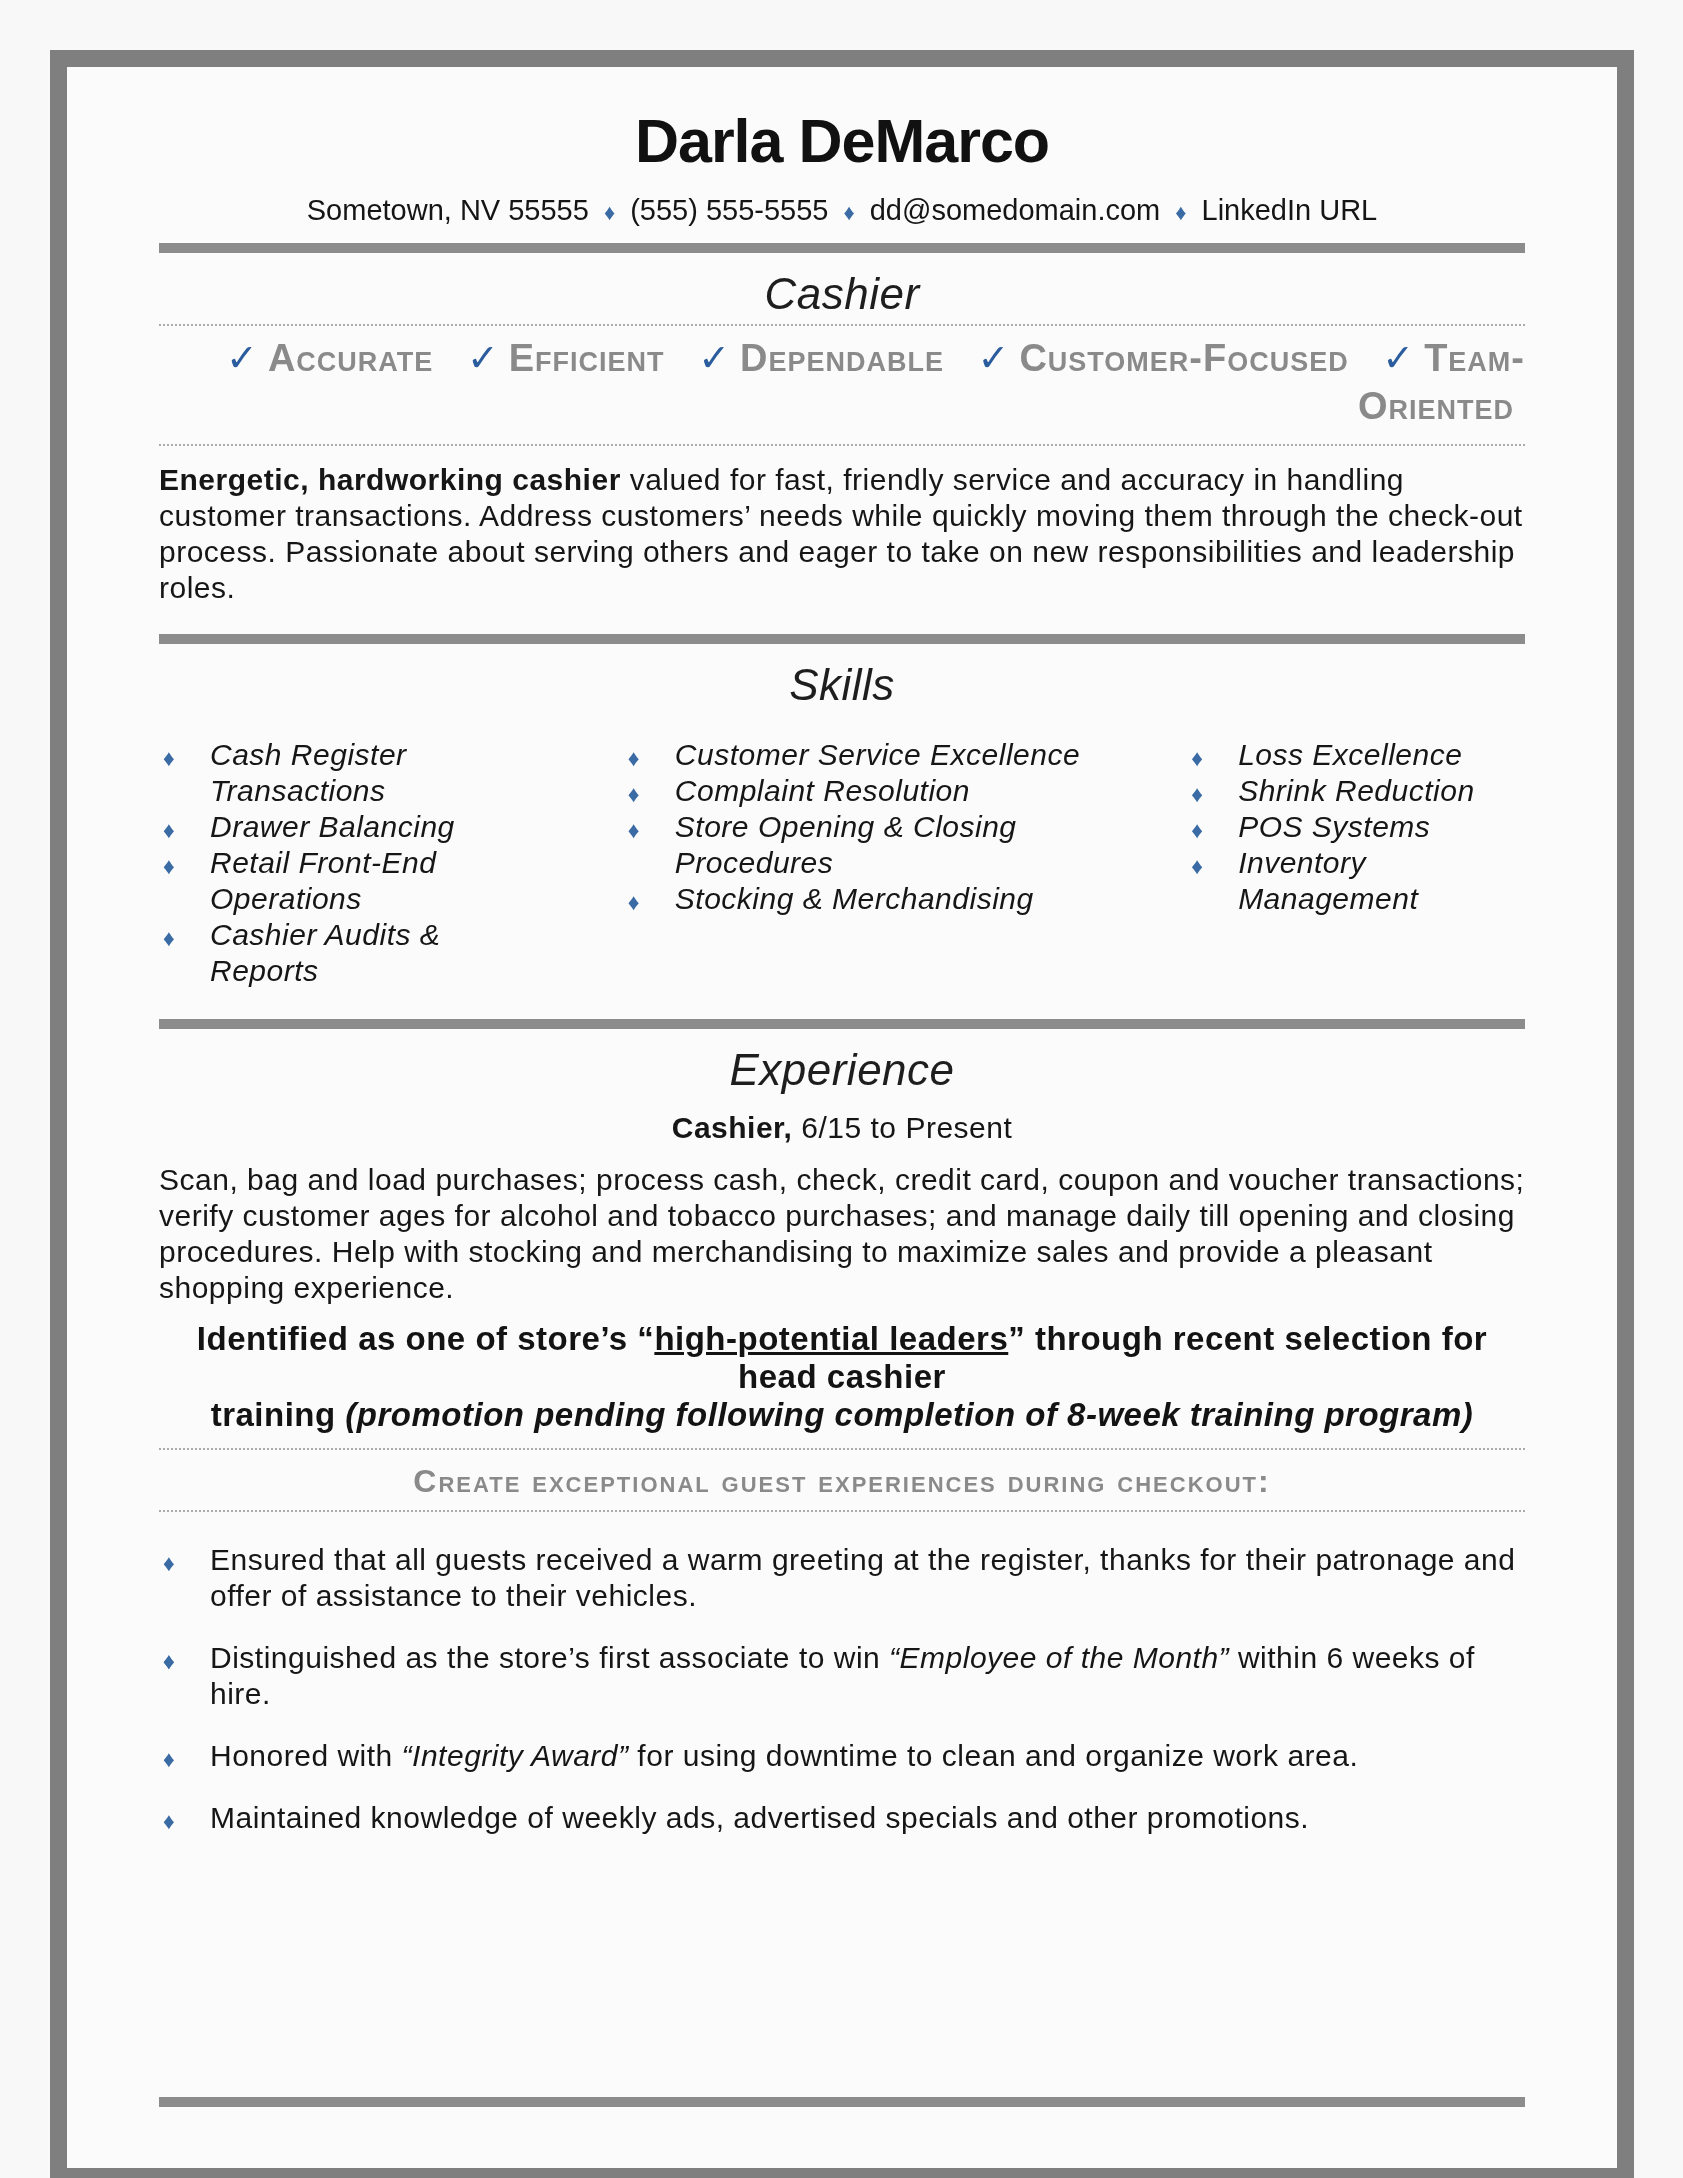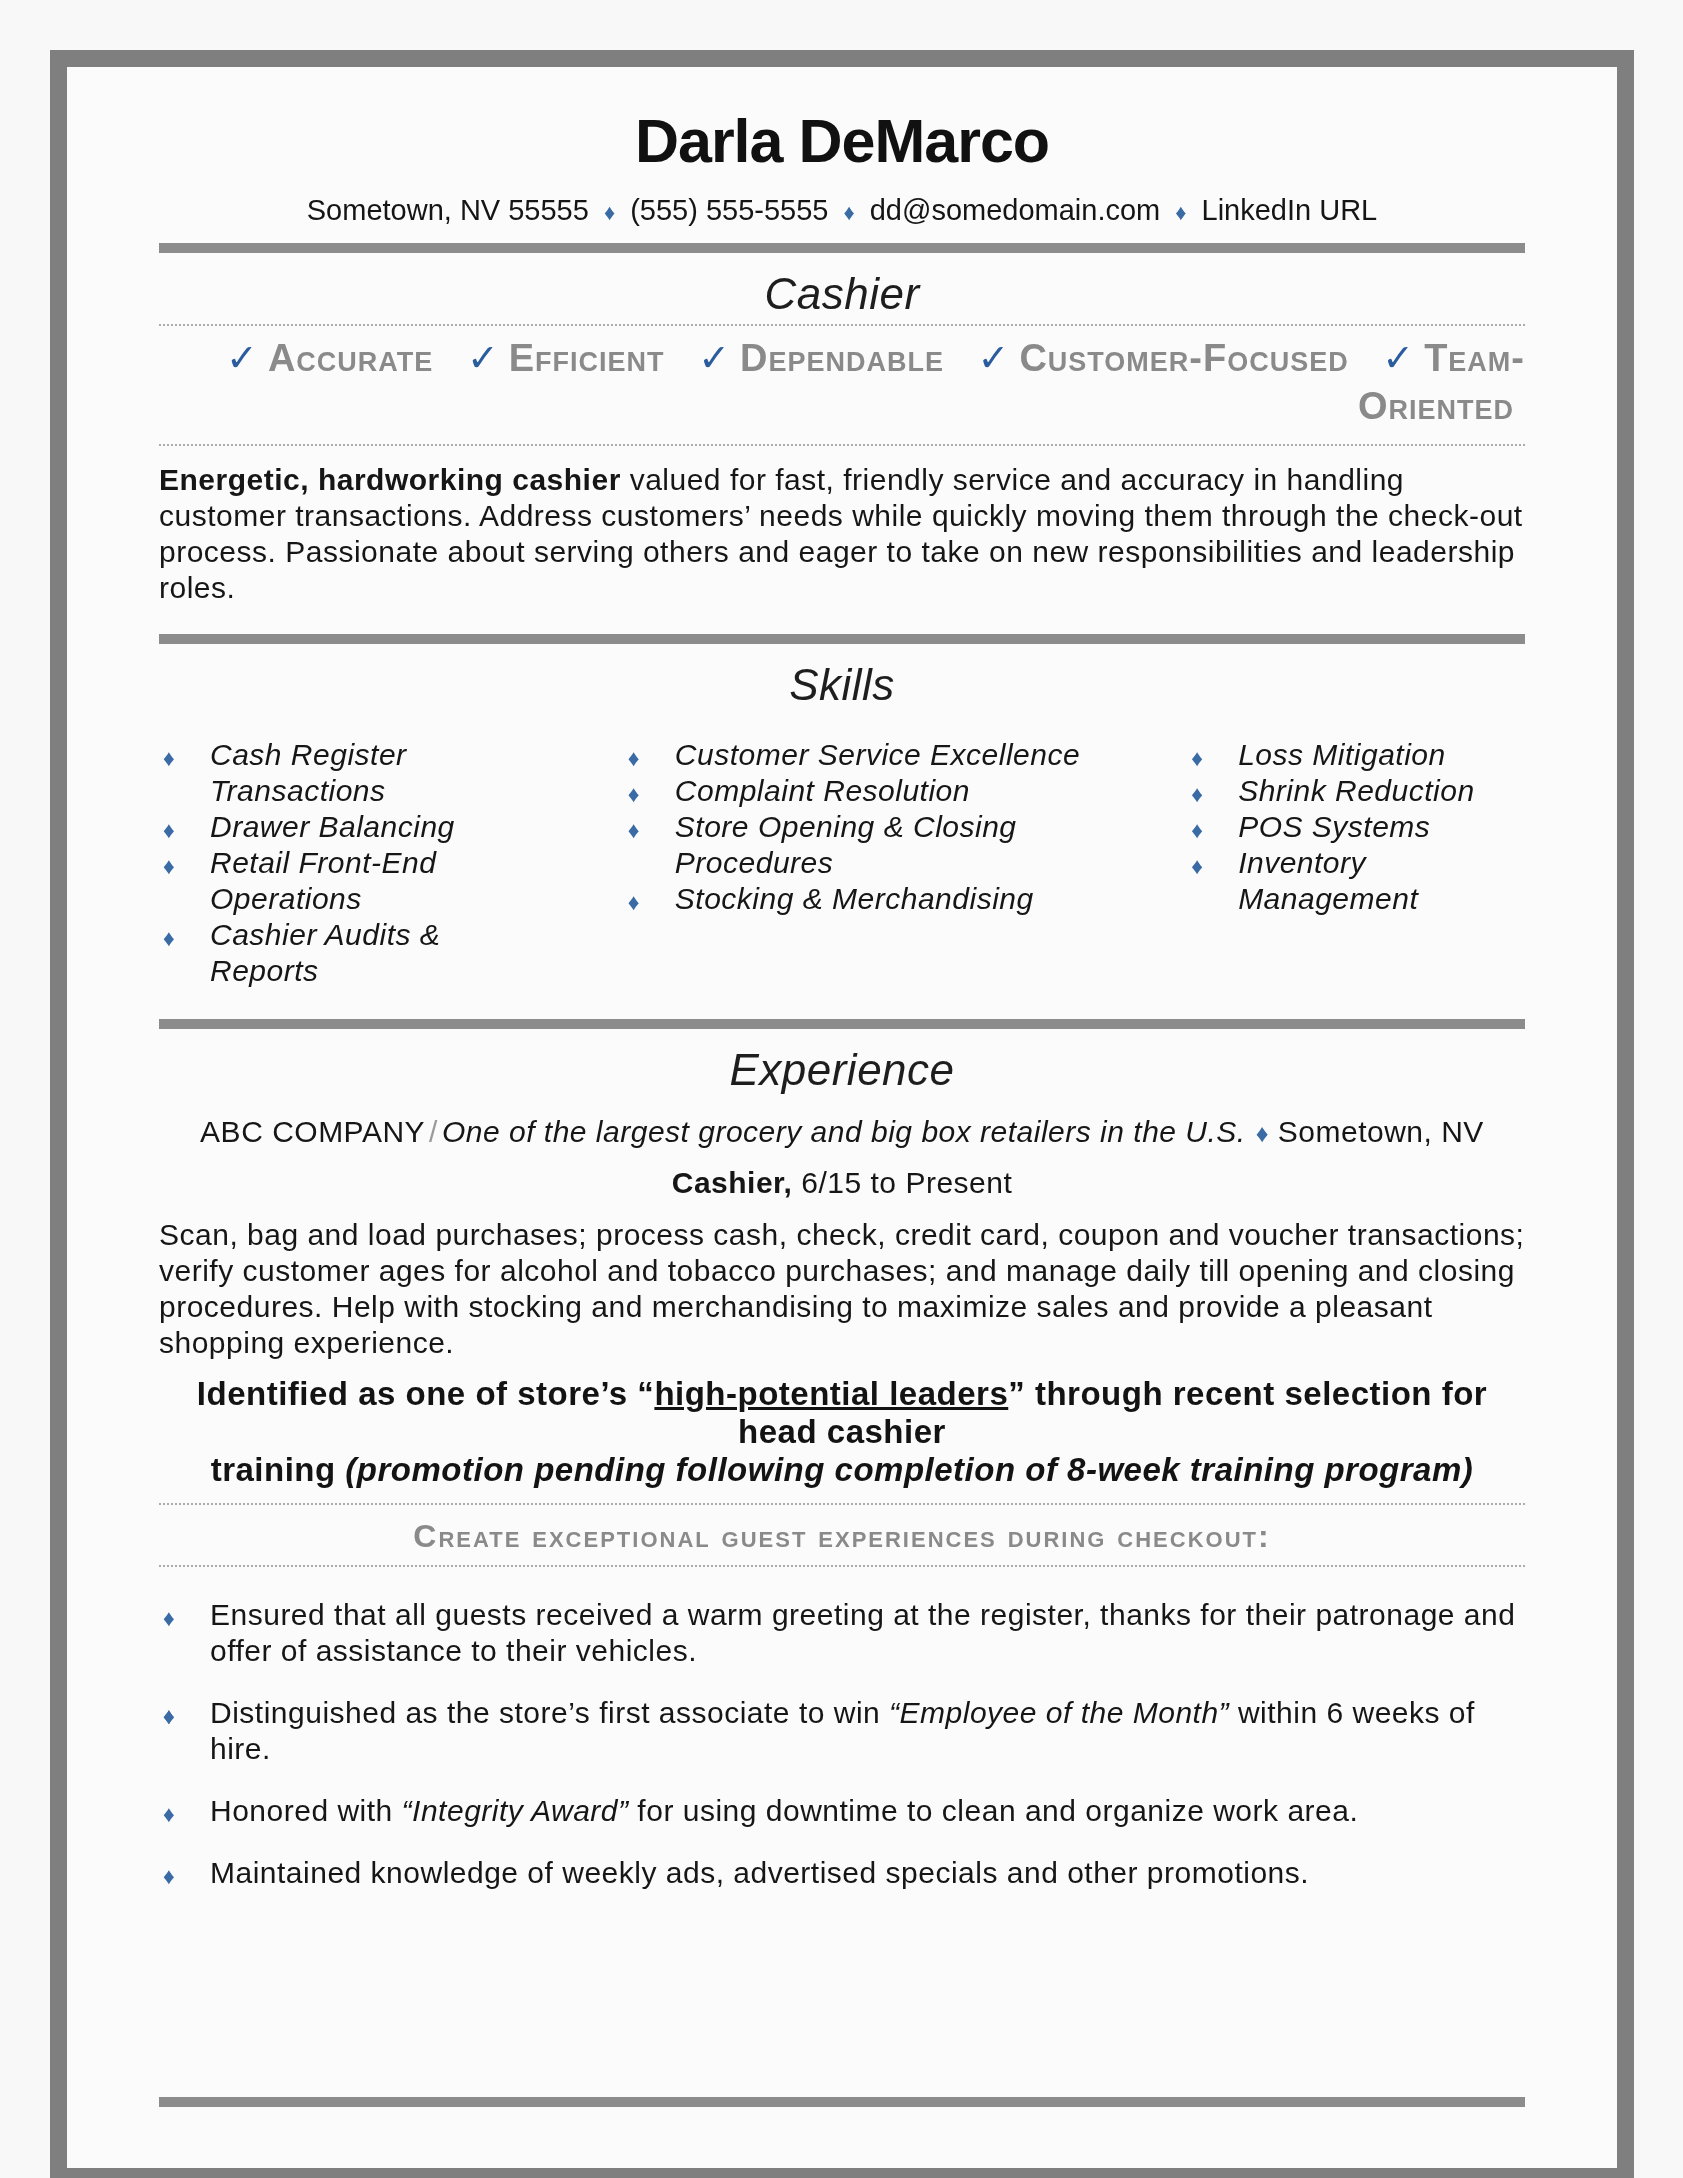--- a/index.html
+++ b/index.html
@@ -146,35 +146,31 @@
       <li><span class="li-dia">♦</span><span>Retail Front-End Operations</span></li>
       <li><span class="li-dia">♦</span><span>Cashier Audits &amp; Reports</span></li>
     </ul>
     <ul class="skill-col col2">
       <li><span class="li-dia">♦</span><span>Customer Service Excellence</span></li>
       <li><span class="li-dia">♦</span><span>Complaint Resolution</span></li>
       <li><span class="li-dia">♦</span><span>Store Opening &amp; Closing Procedures</span></li>
       <li><span class="li-dia">♦</span><span>Stocking &amp; Merchandising</span></li>
     </ul>
     <ul class="skill-col col3">
-      <li><span class="li-dia">♦</span><span>Loss Mitigation</span></li>
+      <li><span class="li-dia">♦</span><span>Loss Excellence</span></li>
       <li><span class="li-dia">♦</span><span>Shrink Reduction</span></li>
       <li><span class="li-dia">♦</span><span>POS Systems</span></li>
       <li><span class="li-dia">♦</span><span>Inventory Management</span></li>
     </ul>
   </div>
 
   <div class="rule exp-gap"></div>
 
   <h2 class="section-heading">Experience</h2>
 
-  <p class="body-text company-line">
-    <span>ABC COMPANY</span><span class="slash">/</span><span class="company-desc">One of the largest grocery and big box retailers in the U.S.</span><span class="dia">♦</span>
-    <span>Sometown, NV</span>
-  </p>
 
   <p class="body-text job-line">
     <strong>Cashier,</strong>
     <span>6/15 to Present</span>
   </p>
 
   <p class="body-text job-desc">Scan, bag and load purchases; process cash, check, credit card, coupon and voucher transactions; verify customer ages for alcohol and tobacco purchases; and manage daily till opening and closing procedures. Help with stocking and merchandising to maximize sales and provide a pleasant shopping experience.</p>
 
   <p class="highlight"><span>Identified as one of store’s “</span><span class="u">high-potential leaders</span><span>” through recent selection for head cashier</span></p>
   <p class="highlight second"><span>training </span><em>(promotion pending following completion of 8-week training program)</em></p>

